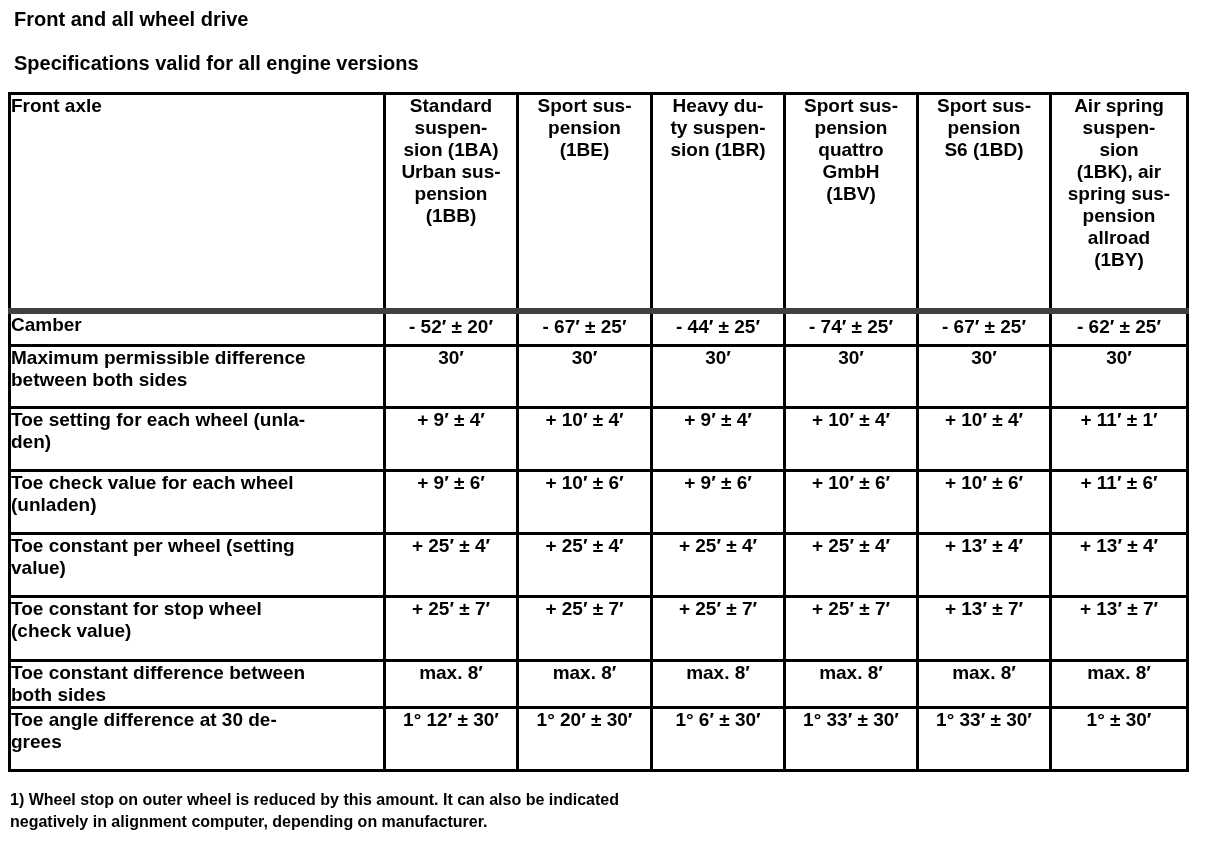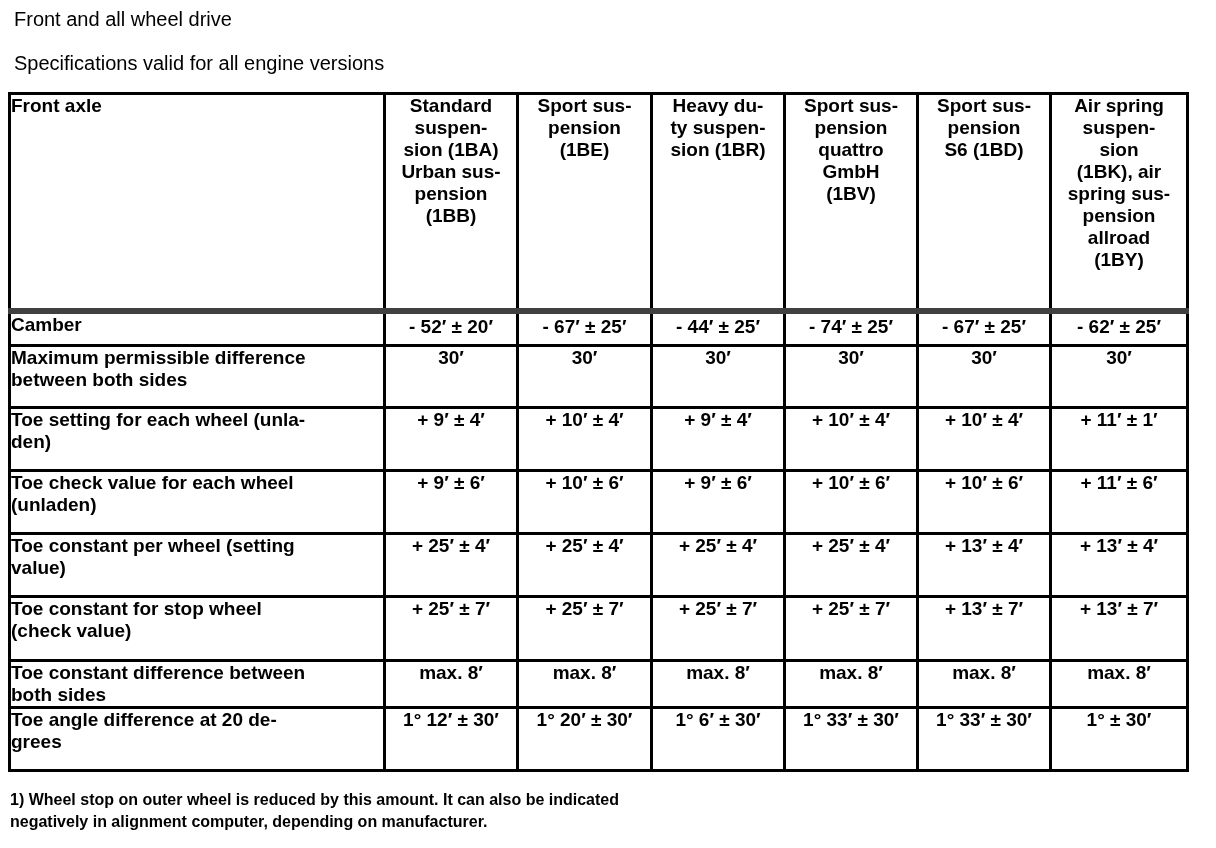--- a/index.html
+++ b/index.html
@@ -9,28 +9,28 @@
     height: 848px;
     background: #ffffff;
     color: #000000;
     font-family: "Liberation Sans", "DejaVu Sans", sans-serif;
   }
   .page-title {
     position: absolute;
     left: 14px;
     top: 8px;
     font-size: 20px;
-    font-weight: normal;
+    font-weight: bold;
   }
   .page-subtitle {
     position: absolute;
     left: 14px;
     top: 52px;
     font-size: 20px;
-    font-weight: normal;
+    font-weight: bold;
   }
   table.spec {
     position: absolute;
     left: 8px;
     top: 92px;
     width: 1178px;
     border-collapse: collapse;
     table-layout: fixed;
   }
   table.spec th,
@@ -203,21 +203,21 @@
       <td class="rowlabel">Toe constant difference between
 both sides</td>
       <td class="val">max. 8′</td>
       <td class="val">max. 8′</td>
       <td class="val">max. 8′</td>
       <td class="val">max. 8′</td>
       <td class="val">max. 8′</td>
       <td class="val">max. 8′</td>
     </tr>
     <tr class="r-toeang">
-      <td class="rowlabel">Toe angle difference at 20 de-
+      <td class="rowlabel">Toe angle difference at 30 de-
 grees</td>
       <td class="val">1° 12′ ± 30′</td>
       <td class="val">1° 20′ ± 30′</td>
       <td class="val">1° 6′ ± 30′</td>
       <td class="val">1° 33′ ± 30′</td>
       <td class="val">1° 33′ ± 30′</td>
       <td class="val">1° ± 30′</td>
     </tr>
   </tbody>
 </table>

